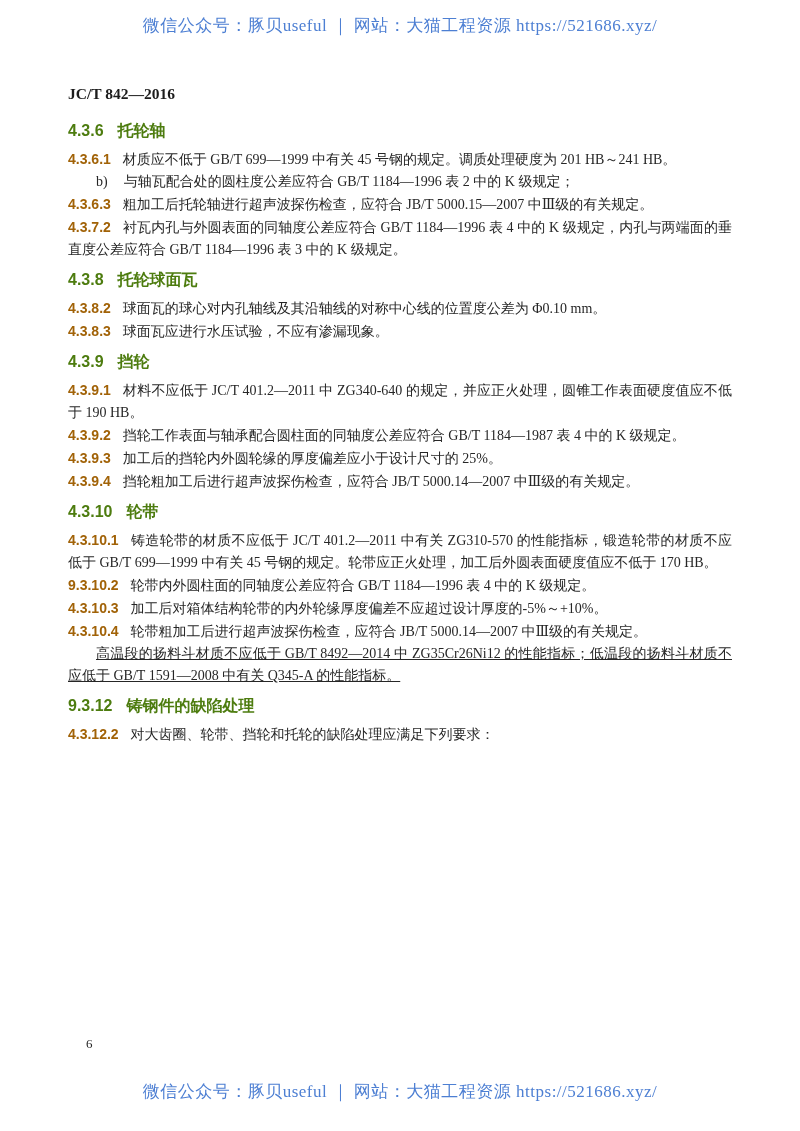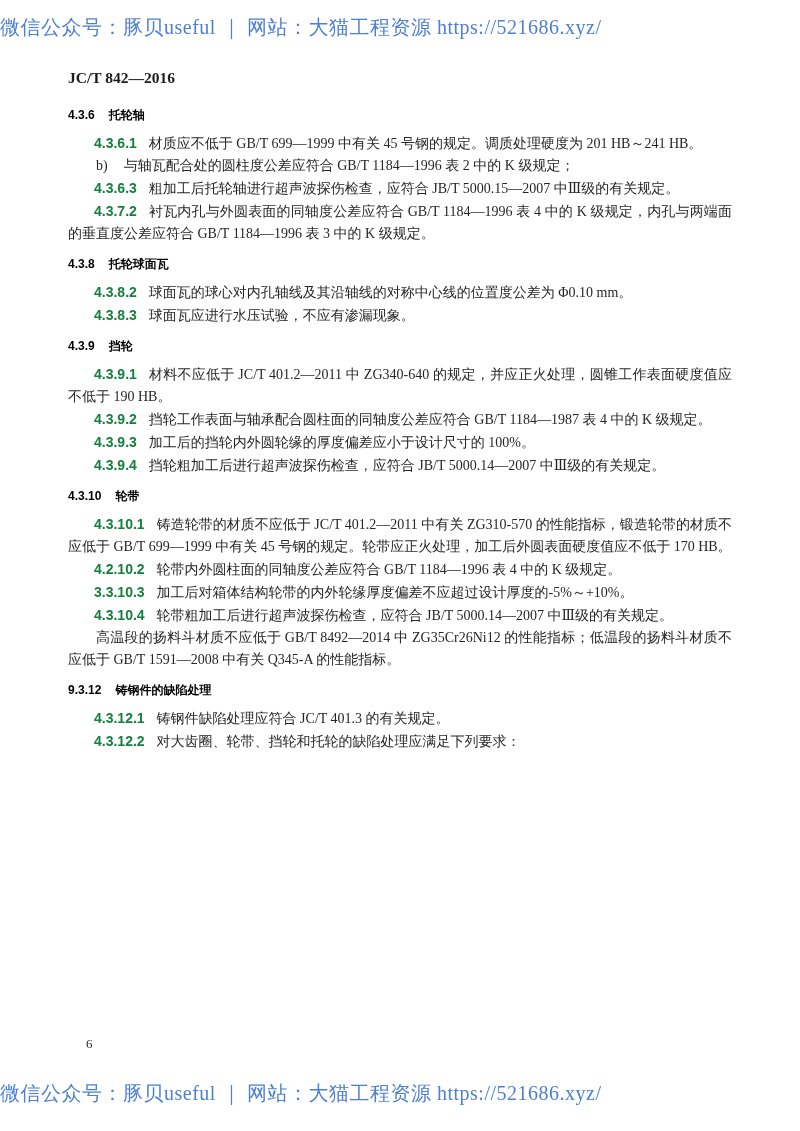--- a/index.html
+++ b/index.html
@@ -2,44 +2,44 @@
 <html><head>
 <meta charset="utf-8">
 <style>
   html,body{margin:0;padding:0;}
   body{
     width:800px;height:1131px;position:relative;background:#ffffff;
     font-family:"Liberation Serif","DejaVu Serif",serif;color:#262626;
     overflow:hidden;
   }
   .watermark{
-    position:absolute;left:0;right:0;
-    font-size:20px;letter-spacing:.5px;white-space:nowrap;
+    position:absolute;left:0;right:0;text-align:center;
+    font-size:17px;letter-spacing:.5px;white-space:nowrap;
   }
   .watermark-top{top:14px;}
   .watermark-bottom{top:1080px;}
-  .content-wrap{position:absolute;left:68px;right:68px;top:68px;}
+  .content-wrap{position:absolute;left:68px;right:68px;top:84px;}
   .doc-code{
     font-weight:bold;font-size:15.5px;line-height:20px;margin:0 0 16px 0;
     color:#1c1c1c;
   }
   .heading{
     font-family:"Liberation Sans","DejaVu Sans",sans-serif;
-    font-weight:bold;font-size:12px;line-height:22px;margin:8px 0 6px 0;
-    color:#000000;
+    font-weight:bold;font-size:16px;line-height:22px;margin:8px 0 6px 0;
+    color:#4d7c0f;
   }
   .heading .num{margin-right:14px;}
   p.clause{margin:0;font-size:14px;line-height:22px;text-align:justify;}
   .cnum{
     font-family:"Liberation Sans","DejaVu Sans",sans-serif;
-    font-weight:bold;margin-right:12px;white-space:nowrap;color:#15803d;margin-left:26px;
+    font-weight:bold;margin-right:12px;white-space:nowrap;color:#a16207;
   }
   .list{padding-left:28px;}
   .llabel{margin-right:16px;}
-  .para-indent{text-indent:2em;}
+  .para-indent{text-indent:2em;text-decoration:underline;}
   .page-number{position:absolute;left:86px;top:1036px;font-size:13px;}
 </style>
 </head>
 <body>
 
 <div class="watermark watermark-top" style="color: rgb(77, 127, 211);">微信公众号：豚贝useful ｜ 网站：大猫工程资源 https://521686.xyz/</div>
 
 <div class="content-wrap">
   <div class="doc-code">JC/T 842—2016</div>
   <div class="content">
@@ -47,29 +47,28 @@
       <p class="clause"><span class="cnum">4.3.6.1</span><span class="ctext">材质应不低于 GB/T 699—1999 中有关 45 号钢的规定。调质处理硬度为 201 HB～241 HB。</span></p>
       <p class="clause list"><span class="llabel">b)</span><span class="ctext">与轴瓦配合处的圆柱度公差应符合 GB/T 1184—1996 表 2 中的 K 级规定；</span></p>
       <p class="clause"><span class="cnum">4.3.6.3</span><span class="ctext">粗加工后托轮轴进行超声波探伤检查，应符合 JB/T 5000.15—2007 中Ⅲ级的有关规定。</span></p>
       <p class="clause"><span class="cnum">4.3.7.2</span><span class="ctext">衬瓦内孔与外圆表面的同轴度公差应符合 GB/T 1184—1996 表 4 中的 K 级规定，内孔与两端面的垂直度公差应符合 GB/T 1184—1996 表 3 中的 K 级规定。</span></p>
       <p class="heading"><span class="num">4.3.8</span><span class="htitle">托轮球面瓦</span></p>
       <p class="clause"><span class="cnum">4.3.8.2</span><span class="ctext">球面瓦的球心对内孔轴线及其沿轴线的对称中心线的位置度公差为 Φ0.10 mm。</span></p>
       <p class="clause"><span class="cnum">4.3.8.3</span><span class="ctext">球面瓦应进行水压试验，不应有渗漏现象。</span></p>
       <p class="heading"><span class="num">4.3.9</span><span class="htitle">挡轮</span></p>
       <p class="clause"><span class="cnum">4.3.9.1</span><span class="ctext">材料不应低于 JC/T 401.2—2011 中 ZG340-640 的规定，并应正火处理，圆锥工作表面硬度值应不低于 190 HB。</span></p>
       <p class="clause"><span class="cnum">4.3.9.2</span><span class="ctext">挡轮工作表面与轴承配合圆柱面的同轴度公差应符合 GB/T 1184—1987 表 4 中的 K 级规定。</span></p>
-      <p class="clause"><span class="cnum">4.3.9.3</span><span class="ctext">加工后的挡轮内外圆轮缘的厚度偏差应小于设计尺寸的 100%。</span></p>
+      <p class="clause"><span class="cnum">4.3.9.3</span><span class="ctext">加工后的挡轮内外圆轮缘的厚度偏差应小于设计尺寸的 25%。</span></p>
       <p class="clause"><span class="cnum">4.3.9.4</span><span class="ctext">挡轮粗加工后进行超声波探伤检查，应符合 JB/T 5000.14—2007 中Ⅲ级的有关规定。</span></p>
       <p class="heading"><span class="num">4.3.10</span><span class="htitle">轮带</span></p>
       <p class="clause"><span class="cnum">4.3.10.1</span><span class="ctext">铸造轮带的材质不应低于 JC/T 401.2—2011 中有关 ZG310-570 的性能指标，锻造轮带的材质不应低于 GB/T 699—1999 中有关 45 号钢的规定。轮带应正火处理，加工后外圆表面硬度值应不低于 170 HB。</span></p>
-      <p class="clause"><span class="cnum">4.2.10.2</span><span class="ctext">轮带内外圆柱面的同轴度公差应符合 GB/T 1184—1996 表 4 中的 K 级规定。</span></p>
-      <p class="clause"><span class="cnum">3.3.10.3</span><span class="ctext">加工后对箱体结构轮带的内外轮缘厚度偏差不应超过设计厚度的-5%～+10%。</span></p>
+      <p class="clause"><span class="cnum">9.3.10.2</span><span class="ctext">轮带内外圆柱面的同轴度公差应符合 GB/T 1184—1996 表 4 中的 K 级规定。</span></p>
+      <p class="clause"><span class="cnum">4.3.10.3</span><span class="ctext">加工后对箱体结构轮带的内外轮缘厚度偏差不应超过设计厚度的-5%～+10%。</span></p>
       <p class="clause"><span class="cnum">4.3.10.4</span><span class="ctext">轮带粗加工后进行超声波探伤检查，应符合 JB/T 5000.14—2007 中Ⅲ级的有关规定。</span></p>
       <p class="clause para-indent">高温段的扬料斗材质不应低于 GB/T 8492—2014 中 ZG35Cr26Ni12 的性能指标；低温段的扬料斗材质不应低于 GB/T 1591—2008 中有关 Q345-A 的性能指标。</p>
       <p class="heading"><span class="num">9.3.12</span><span class="htitle">铸钢件的缺陷处理</span></p>
-      <p class="clause"><span class="cnum">4.3.12.1</span><span class="ctext">铸钢件缺陷处理应符合 JC/T 401.3 的有关规定。</span></p>
       <p class="clause"><span class="cnum">4.3.12.2</span><span class="ctext">对大齿圈、轮带、挡轮和托轮的缺陷处理应满足下列要求：</span></p>
     </div>
 </div>
 
 <div class="page-number">6</div>
 
 <div class="watermark watermark-bottom" style="color: rgb(77, 127, 211);">微信公众号：豚贝useful ｜ 网站：大猫工程资源 https://521686.xyz/</div>
 
 </body></html>

